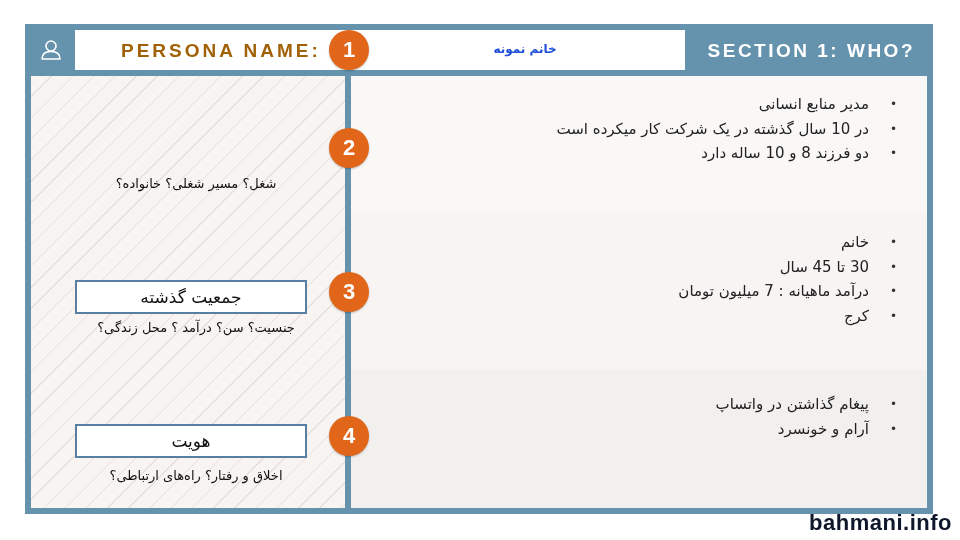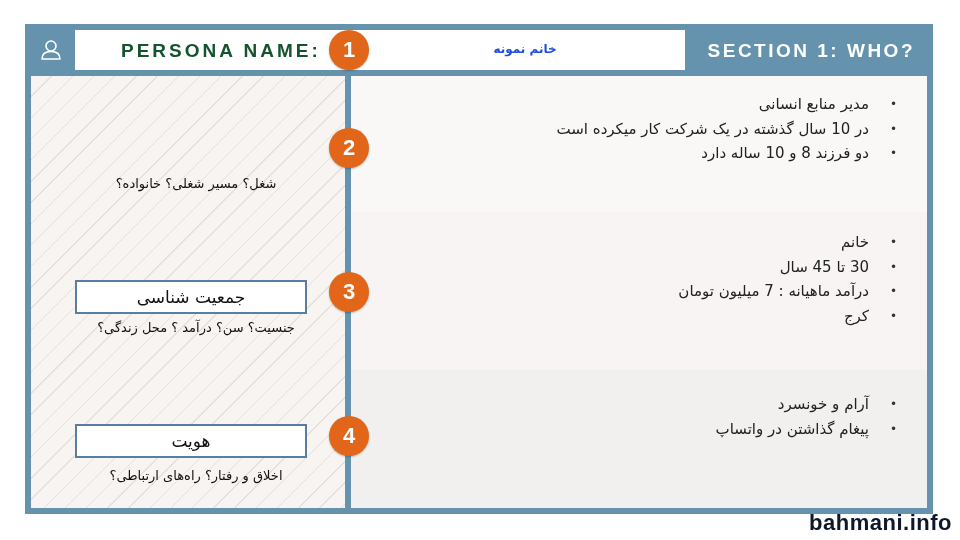--- a/index.html
+++ b/index.html
@@ -14,21 +14,21 @@
     }
     .header-bar { position:absolute; left:0; top:0; width:908px; height:52px; }
     .user-icon { position:absolute; left:14px; top:14px; width:24px; height:24px; }
     .name-box {
       position:absolute; left:50px; top:6px; width:610px; height:40px;
       background:#ffffff;
     }
     .persona-label {
       position:absolute; left:46px; top:10px;
       font-family:"Liberation Sans", sans-serif; font-weight:bold;
-      font-size:19px; letter-spacing:3px; color:#14532d;
+      font-size:19px; letter-spacing:3px; color:#a16207;
     }
     .persona-value {
       position:absolute; left:300px; top:12px; width:300px; text-align:center;
       font-size:12px; font-weight:bold; color:#1d4ed8; direction:rtl;
     }
     .section-title {
       position:absolute; right:18px; top:16px;
       font-family:Liberation Sans, sans-serif; font-weight:bold;
       font-size:19px; letter-spacing:2.5px; color:#ffffff;
     }
@@ -89,21 +89,21 @@
     <div class="name-box">
       <span class="persona-label">PERSONA NAME:</span>
       <span class="persona-value">خانم نمونه</span>
     </div>
     <span class="section-title">SECTION 1: WHO?</span>
   </div>
 
   <div class="left-panel">
     <div class="q-hint" style="top:100px;">شغل؟ مسیر شغلی؟ خانواده؟</div>
 
-    <div class="q-box" style="top:204px;"><span>جمعیت  شناسی</span></div>
+    <div class="q-box" style="top:204px;"><span>جمعیت  گذشته</span></div>
     <div class="q-hint" style="top:244px;">جنسیت؟ سن؟ درآمد ؟ محل زندگی؟</div>
 
     <div class="q-box" style="top:348px;"><span>هویت</span></div>
     <div class="q-hint" style="top:392px;">اخلاق و رفتار؟  راه‌های ارتباطی؟</div>
   </div>
 
   <div class="divider"></div>
 
   <div class="right-panel">
     <div class="band b1"></div>
@@ -117,22 +117,22 @@
     </ul>
 
     <ul class="bullets" style="top:154px;">
       <li>خانم</li>
       <li>30 تا 45 سال</li>
       <li>درآمد ماهیانه : 7 میلیون تومان</li>
       <li>کرج</li>
     </ul>
 
     <ul class="bullets" style="top:316px;">
+      <li>پیغام گذاشتن در واتساپ</li>
       <li>آرام و خونسرد</li>
-      <li>پیغام گذاشتن در واتساپ</li>
     </ul>
   </div>
 
   <div class="badge" style="left:304px; top:6px;">1</div>
   <div class="badge" style="left:304px; top:104px;">2</div>
   <div class="badge" style="left:304px; top:248px;">3</div>
   <div class="badge" style="left:304px; top:392px;">4</div>
 </div>
 
 <div class="watermark">bahmani.info</div>

